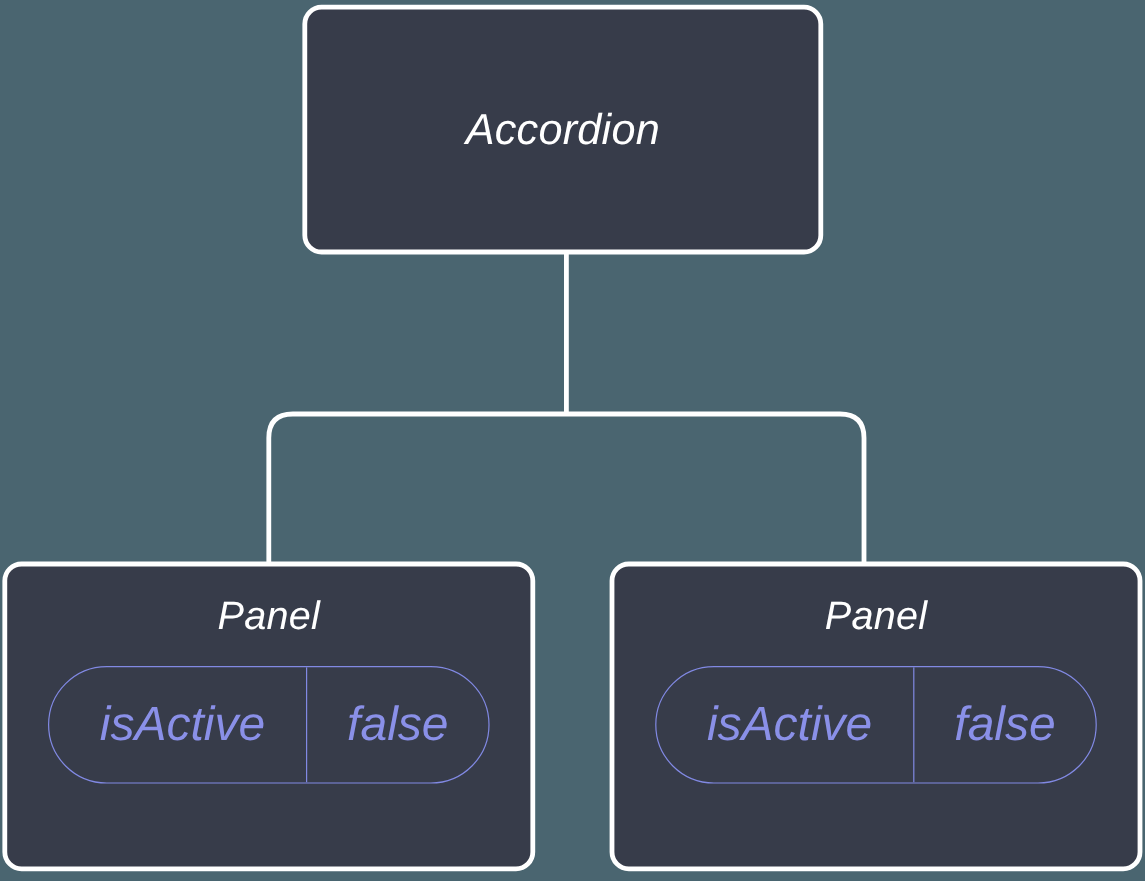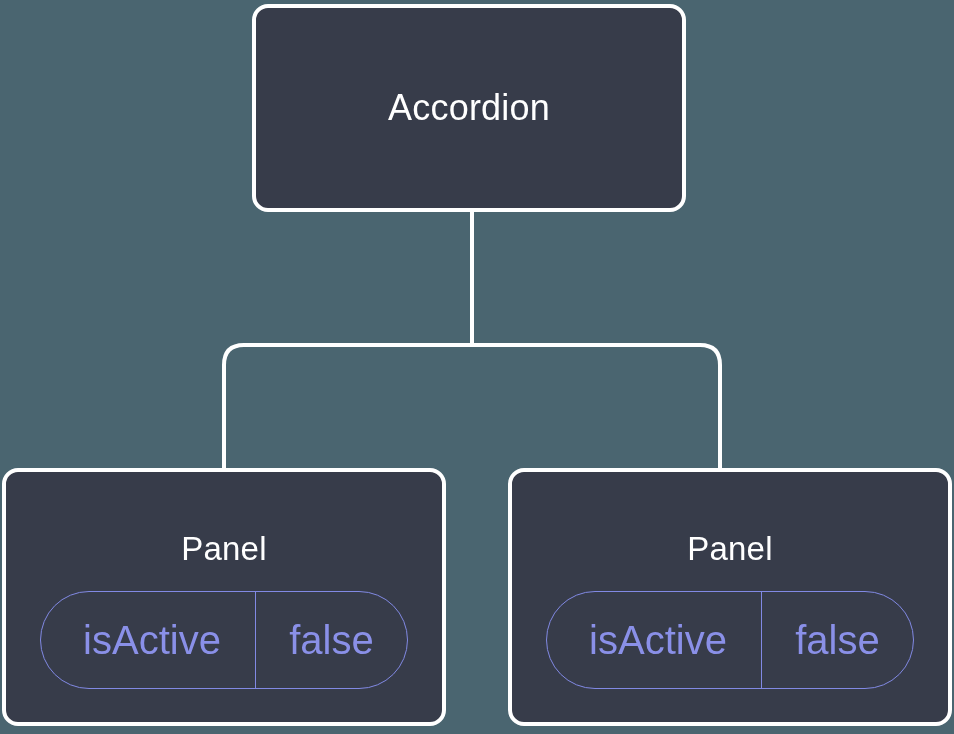--- a/index.html
+++ b/index.html
@@ -14,20 +14,21 @@
     background: #4a6570;
     font-family: "Liberation Sans", sans-serif;
     position: relative;
   }
 
   #diagram-root {
     position: absolute;
     inset: 0;
     width: 776px;
     height: 734px;
+    font-style: italic;
   }
 
   
   .edge-layer {
     position: absolute;
     left: 0;
     top: 0;
     width: 954px;
     height: 734px;
     z-index: 1;
@@ -61,21 +62,21 @@
     color: #ffffff;
     letter-spacing: 0.2px;
   }
 
   
   .node-panel {
     top: 468px;
     width: 444px;
     height: 258px;
     justify-content: flex-start;
-    padding-top: 60px;
+    padding-top: 24px;
   }
 
   .node-panel-left  { left: 2px; }
   .node-panel-right { left: 508px; }
 
   .node-panel .node-title {
     font-size: 33px;
     line-height: 1;
     color: #ffffff;
     letter-spacing: 0.2px;

